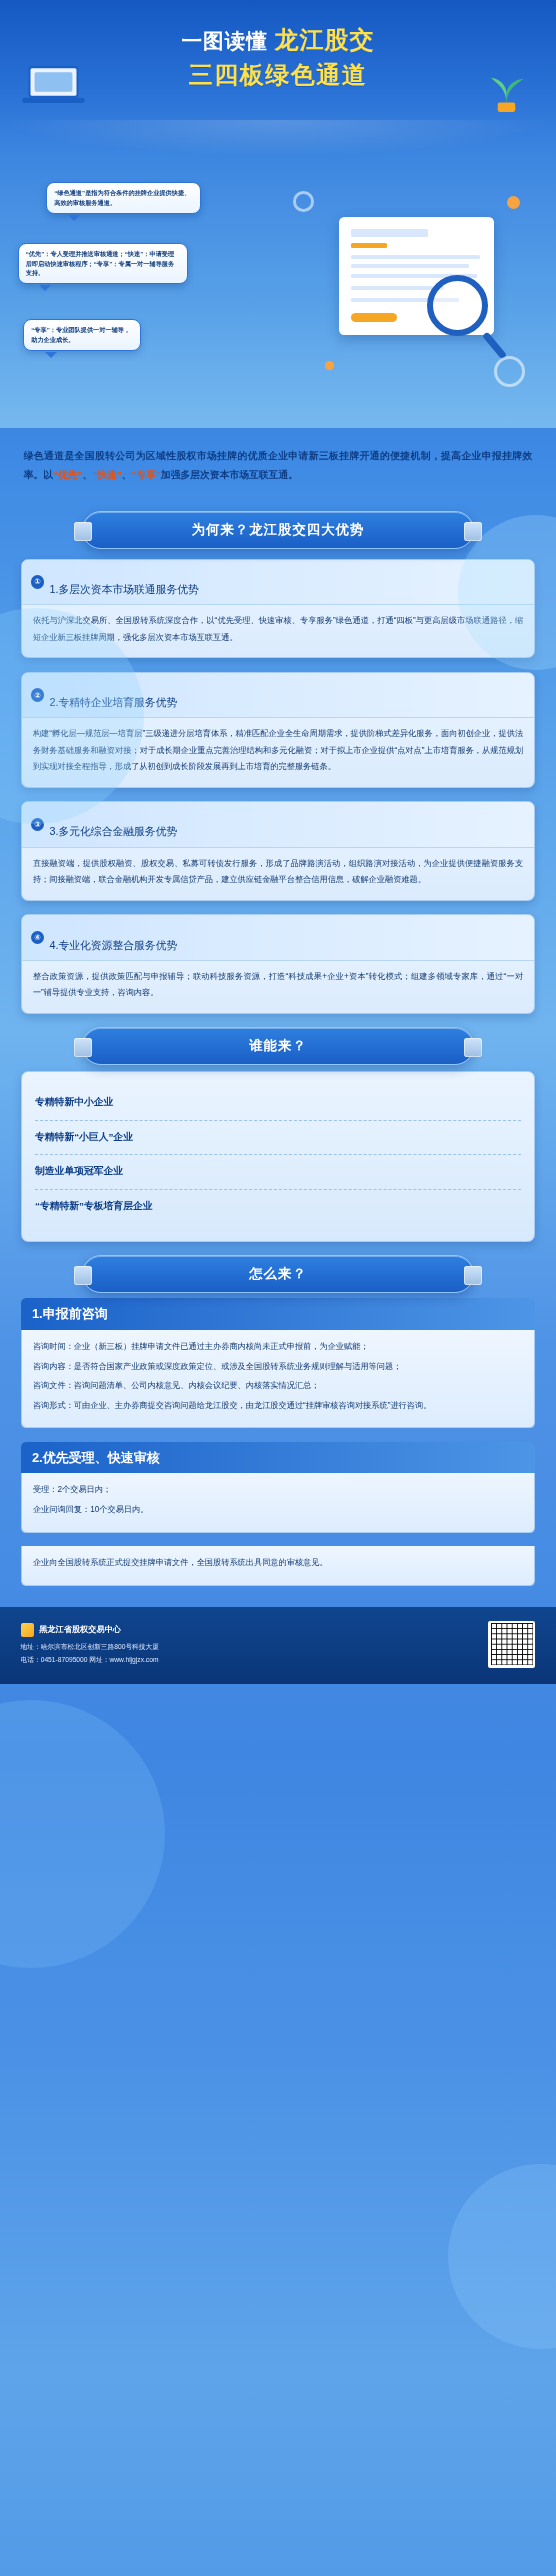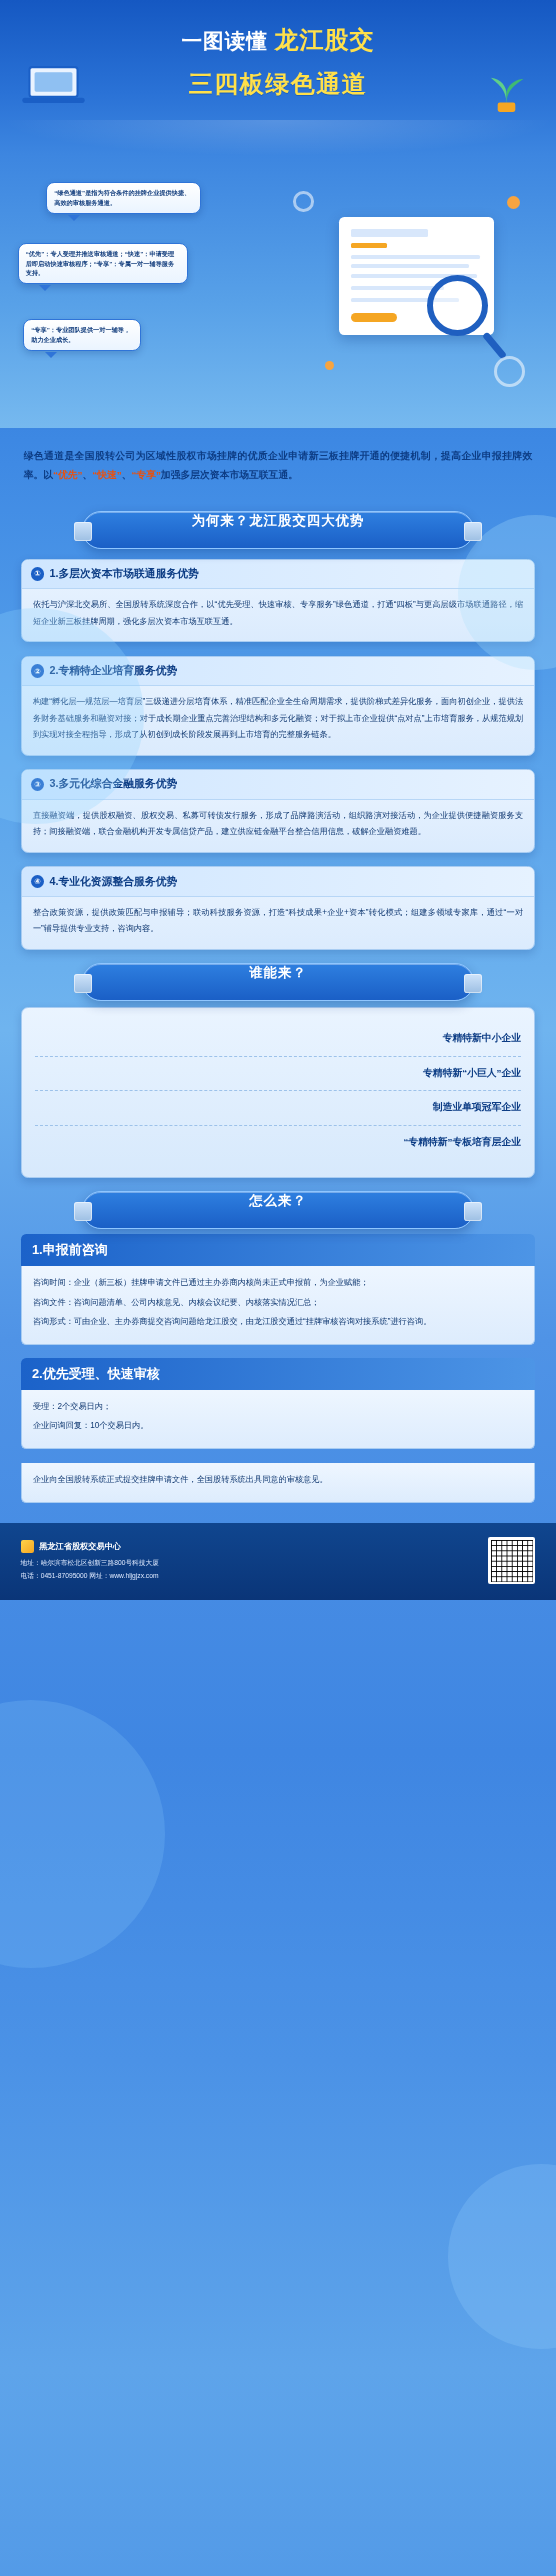--- a/index.html
+++ b/index.html
@@ -36,21 +36,21 @@
   .hero .wave {
     position:absolute; left:0; right:0; bottom:-1px; height:36px;
     background: radial-gradient(ellipse at 50% 0%, rgba(255,255,255,.18) 0%, rgba(255,255,255,0) 70%);
   }
   .hero-title {
     position: absolute; top: 25px; left: 0; right: 0; text-align: center;
     line-height: 1.25;
   }
   .hero-title .l1 { font-size: 20.6px; font-weight: bold; color: #ffffff; letter-spacing: 1px; }
   .hero-title .l1 .yellow { color: #ffe04a; font-size: 24px; }
-  .hero-title .l2 { font-size: 24px; font-weight: bold; color: #ffe04a; letter-spacing: 1.5px; margin-top: 14px;
+  .hero-title .l2 { font-size: 24px; font-weight: bold; color: #ffe04a; letter-spacing: 1.5px; margin-top: 5px;
                     text-shadow: 0 1px 0 rgba(0,60,140,.35); }
   .hero-deco-laptop {
     position:absolute; left:19.6px; top:62px; width:67px; height:46px;
   }
   .hero-deco-plant {
     position:absolute; right:20.6px; top:57px; width:57px; height:57px;
   }
 
   
   .illus {
@@ -114,21 +114,21 @@
   
   .banner {
     position: relative;
     margin: 13.4px auto 5.2px;
     width: 392px;
     height: 38px;
     border-radius: 19.6px;
     background: linear-gradient(180deg, #2e7fe0 0%, #1a5fc6 100%);
     border: 1.5px solid #8fc6ff;
     box-shadow: 0 4.1px 10.3px rgba(0,40,110,.3), inset 0 1px 0 rgba(255,255,255,.35);
-    display: flex; align-items: flex-start; justify-content: center;
+    display: flex; align-items: center; justify-content: center;
   }
   .banner span { color:#ffffff; font-size: 13.4px; font-weight: bold; letter-spacing: 1px; }
   .banner:before, .banner:after {
     content:""; position:absolute; top:9.3px; width:17.5px; height:19.6px;
     background: linear-gradient(180deg,#cfe4fb,#9dbfe3); border-radius:3.1px;
     box-shadow: inset 0 0 0 1px rgba(255,255,255,.5);
   }
   .banner:before { left:-8.8px; }
   .banner:after { right:-8.8px; }
 
@@ -147,37 +147,37 @@
     display: flex; align-items: center; gap: 5.2px;
     background: linear-gradient(90deg, #cfe6ff 0%, #e6f2ff 100%);
     padding: 7.2px 9.3px;
     border-bottom: 1px solid #b7d6f6;
   }
   .adv-num {
     width: 13.4px; height: 13.4px; border-radius: 50%;
     background: #1a5fc6; color: #fff; font-size: 7.7px; font-weight: bold;
     display:flex; align-items:center; justify-content:center; flex: 0 0 auto;
   }
-  .adv-title { color: #0d3d85; font-size: 10.8px; font-weight: bold; }
+  .adv-title { color: #0d3d85; font-size: 10.8px; font-weight: normal; margin-top: 16px; }
   .adv-body {
     padding: 8.2px 11.3px 0;
     color: #123a72; font-size: 8.2px; line-height: 2.0; text-align: justify;
   }
 
   
   .who-wrap { margin: 5.2px 20.6px 0; }
   .who-card {
     background: linear-gradient(180deg, #eaf4ff 0%, #d7e9fc 100%);
     border: 1px solid #a8ccf2;
     border-radius: 7.2px;
     padding: 14.4px 13.4px 17.5px;
     box-shadow: 0 3.1px 8.2px rgba(0,40,110,.18);
   }
   .who-item {
-    text-align: right;
+    text-align: left;
     color: #0d3d85;
     font-size: 9.8px;
     font-weight: bold;
     padding: 10.3px 0;
     border-bottom: 0.5px dashed #9dc2ea;
   }
   .who-item:last-child { border-bottom: none; }
 
   
   .how-wrap { margin: 5.2px 20.6px 0; }
@@ -347,20 +347,21 @@
   <div class="banner">
     <span>怎么来？</span>
   </div>
 
   <div class="how-wrap">
 
     <div>
       <div class="step-head">1.申报前咨询</div>
       <div class="step-body">
         <p>咨询时间：企业（新三板）挂牌申请文件已通过主办券商内核尚未正式申报前，为企业赋能；</p>
+        <p>咨询内容：是否符合国家产业政策或深度政策定位、或涉及全国股转系统业务规则理解与适用等问题；</p>
         <p>咨询文件：咨询问题清单、公司内核意见、内核会议纪要、内核落实情况汇总；</p>
         <p>咨询形式：可由企业、主办券商提交咨询问题给龙江股交，由龙江股交通过“挂牌审核咨询对接系统”进行咨询。</p>
       </div>
     </div>
 
     <div>
       <div class="step-head">2.优先受理、快速审核</div>
       <div class="step-body">
         <p>受理：2个交易日内；</p>
         <p>企业问询回复：10个交易日内。</p>

